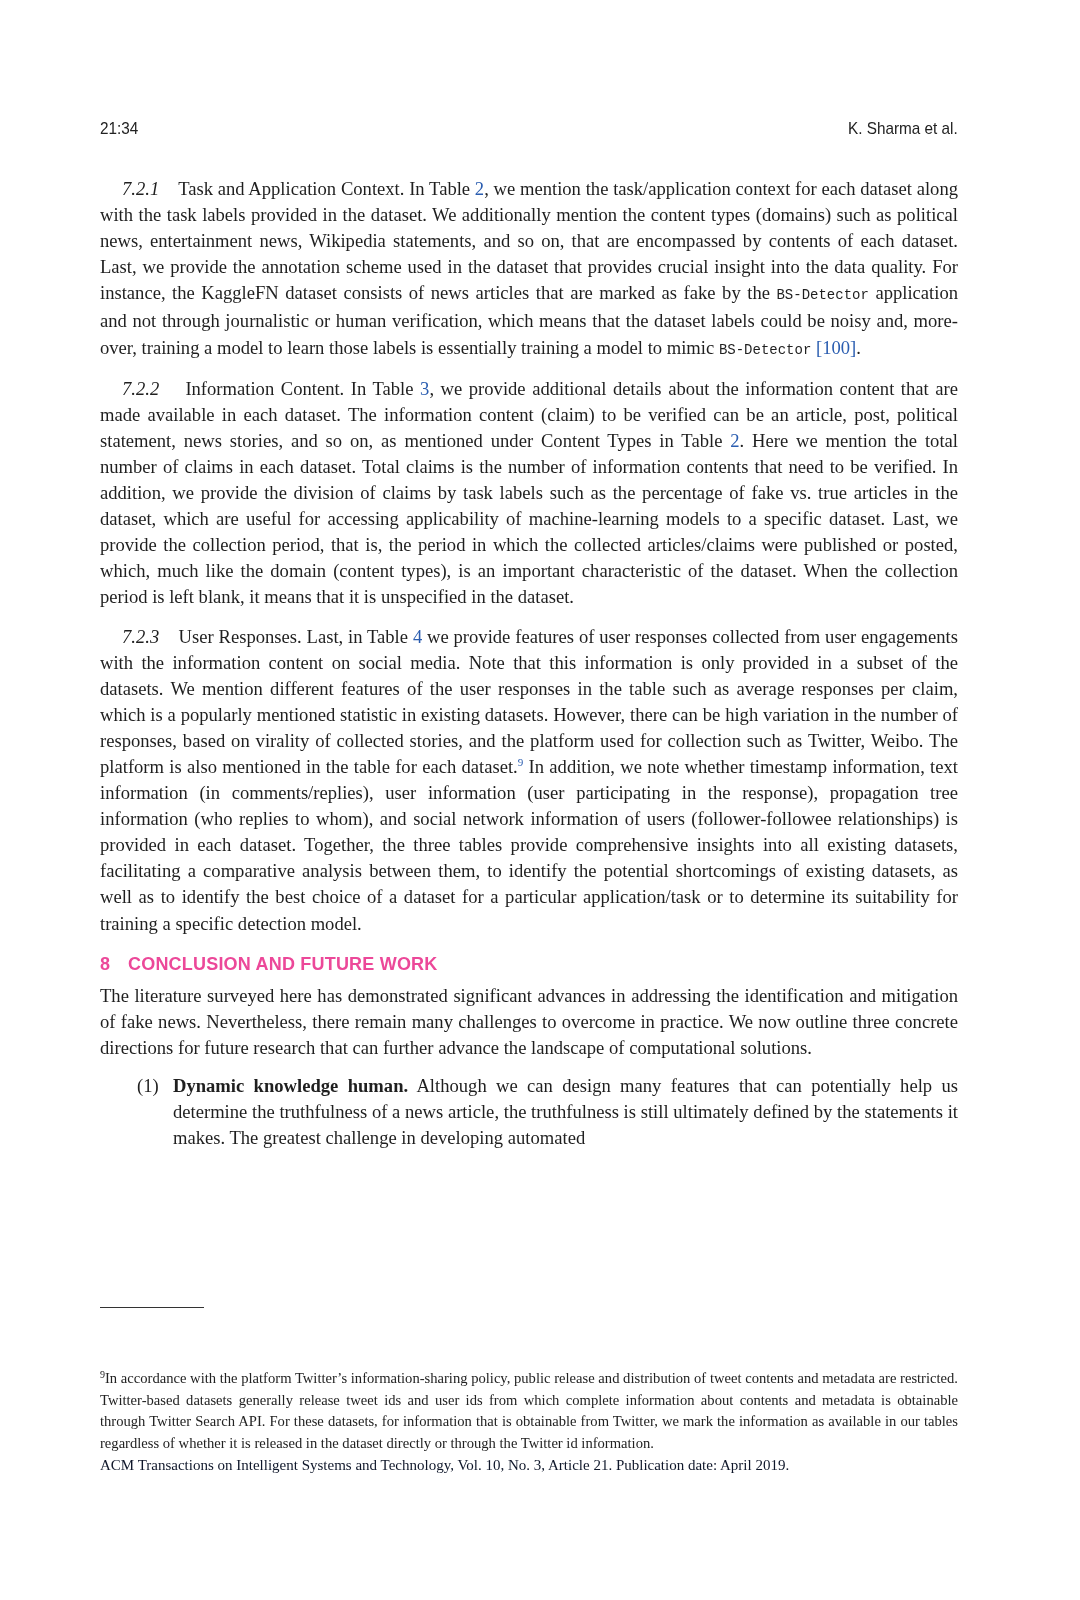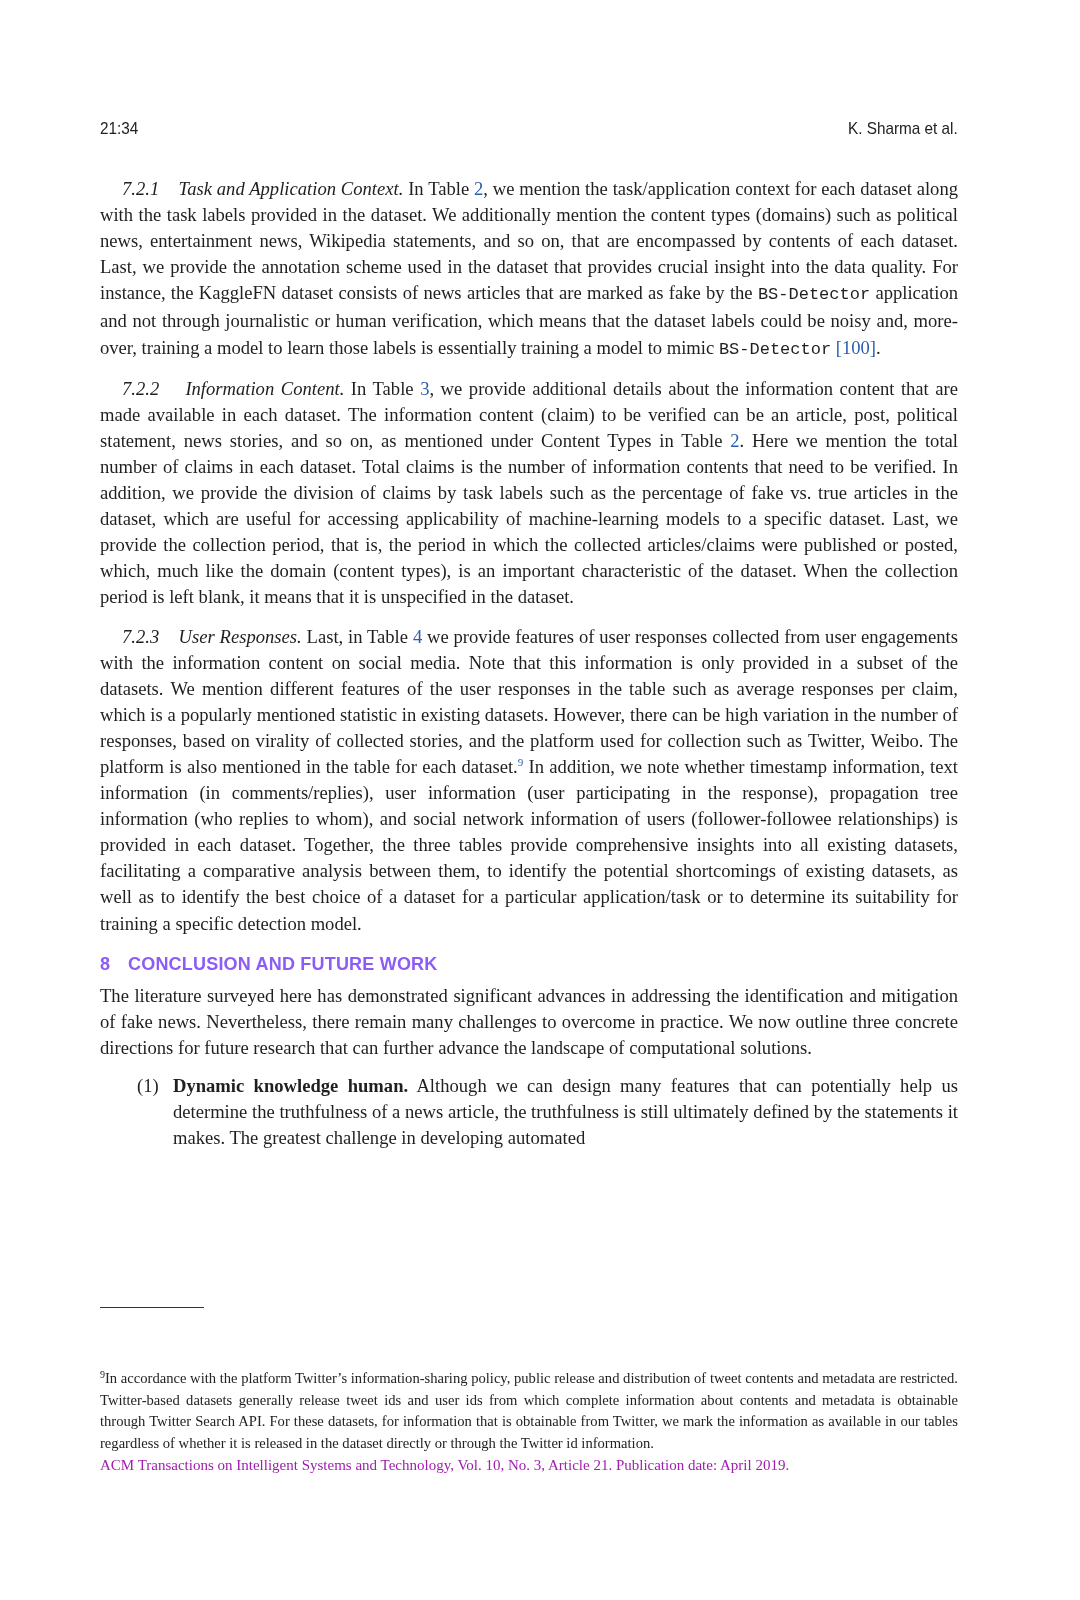--- a/index.html
+++ b/index.html
@@ -18,44 +18,44 @@
   }
   .body-text {
     position: absolute; top: 176px; left: 0; width: 858px;
     font-size: 18.6px; line-height: 26.1px; text-align: justify;
     hyphens: manual;
   }
   p { margin: 0; }
   p.indent { text-indent: 22px; }
   .para-gap { height: 13px; }
   .secnum { font-style: italic; }
-  .sectitle { font-style: italic; }
-  .mono { font-family: "Liberation Mono", "DejaVu Sans Mono", monospace; font-size: 17px; }
+  .sectitle { }
+  .mono { font-family: "Liberation Mono", "DejaVu Sans Mono", monospace; font-size: 14px; }
   .ref { color: #2a5db0; }
   sup.fn { font-size: 11px; vertical-align: 7px; line-height: 0; }
   h2.section {
     margin: 14px 0 6px 0; font-family: "Liberation Sans", "DejaVu Sans", sans-serif;
-    font-weight: bold; font-size: 18px; letter-spacing: 0.2px; color: #8b5cf6;
+    font-weight: bold; font-size: 18px; letter-spacing: 0.2px; color: #ec4899;
   }
   h2.section .num { display: inline-block; width: 28px; }
   ol.future { list-style: none; margin: 12px 0 0 0; padding: 0 0 0 73px; position: relative; }
   ol.future li { position: relative; }
   ol.future .marker { position: absolute; left: -36px; }
   ol.future b { font-weight: bold; }
   .footnote-rule {
     position: absolute; top: 1307px; left: 0; width: 104px; height: 1px; background: #333;
   }
   .footnote {
     position: absolute; top: 1368px; left: 0; width: 858px;
     font-size: 14.6px; line-height: 21.7px; text-align: justify; color: #222;
   }
   .footnote sup { font-size: 10px; vertical-align: 5px; line-height: 0; }
   .running-foot {
     position: absolute; top: 1457px; left: 0;
-    font-size: 15px; color: #a21caf;
+    font-size: 15px; color: #0f172a;
   }
 </style>
 </head>
 <body>
 
 <div class="page">
 
   <div class="running-head">
     <span>21:34</span>
     <span>K. Sharma et al.</span>

